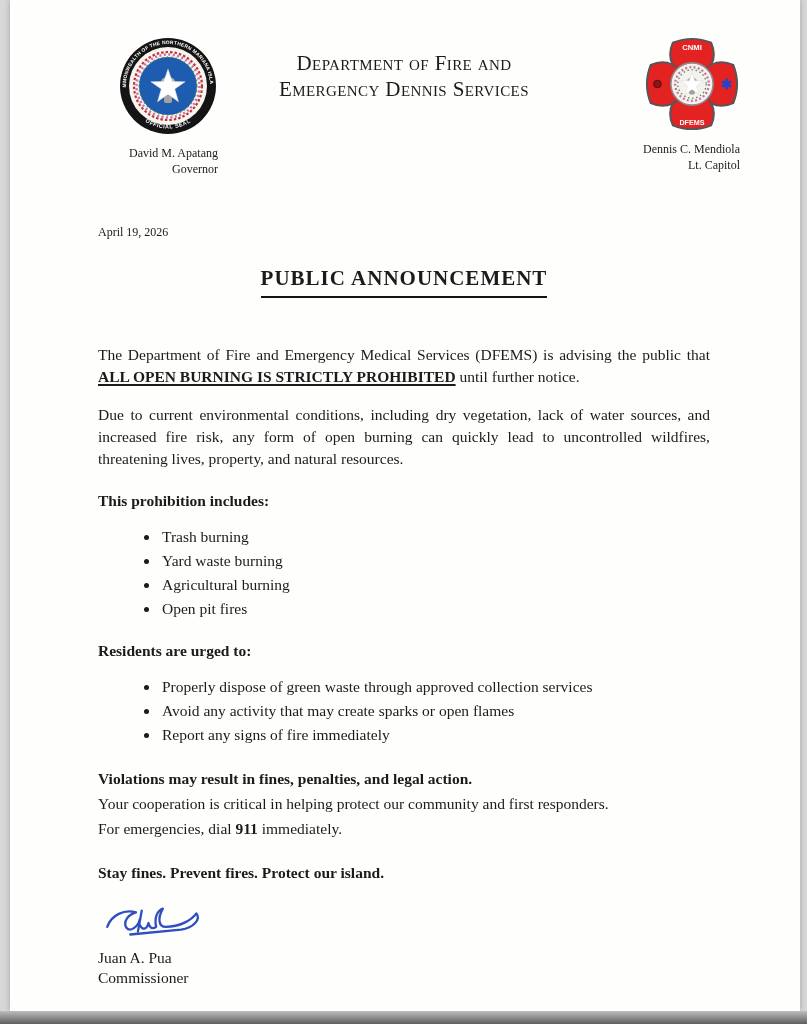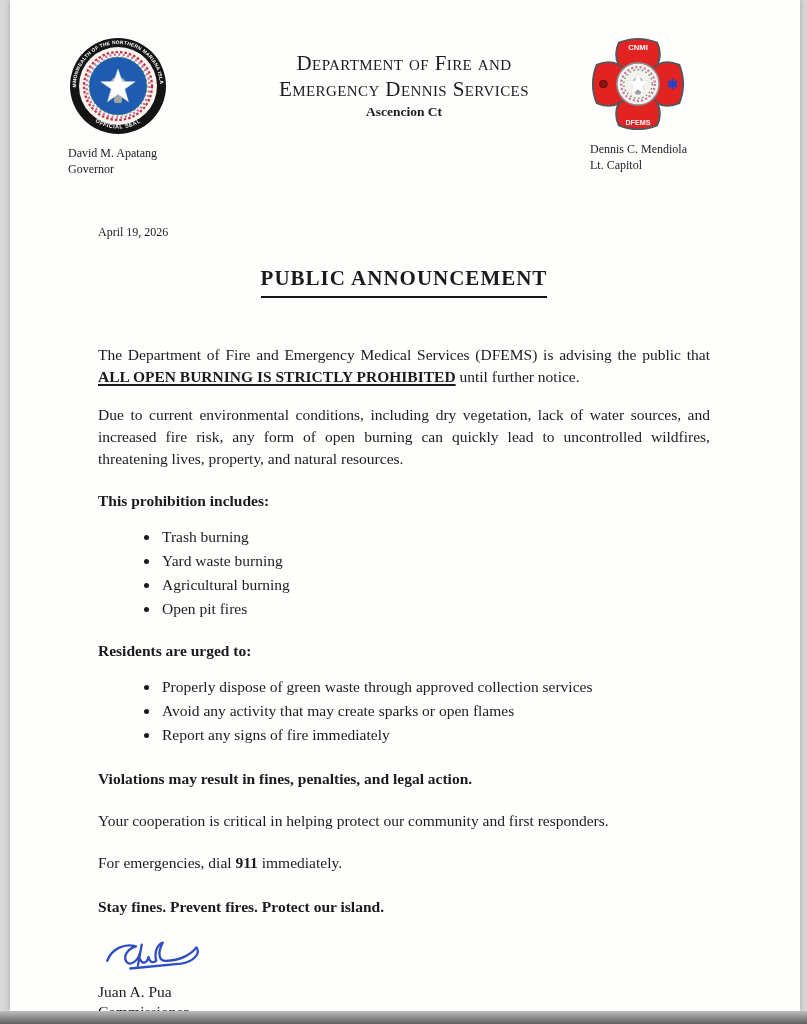--- a/index.html
+++ b/index.html
@@ -19,21 +19,21 @@
   }
   .paper {
     position: absolute; left: 10px; top: 0; right: 7px; bottom: 13px;
     background: #fefefd;
     box-shadow: 0 0 6px rgba(0,0,0,.25);
     padding: 36px 90px 0 88px;
     overflow: hidden;
   }
   
   .letterhead { display: flex; justify-content: space-between; align-items: flex-start; margin: 0 -30px; }
-  .seal-block { width: 150px; text-align: left; flex: 0 0 auto; }
+  .seal-block { width: 150px; text-align: right; flex: 0 0 auto; }
   .seal-block .svg-wrap { display: inline-block; }
   .officer-name { font-size: 12px; line-height: 1.3; margin-top: 6px; }
   .center-head { text-align: center; padding-top: 14px; flex: 1 1 auto; }
   .dept-line {
     font-size: 21px; font-weight: normal; font-variant: small-caps;
     letter-spacing: .4px; line-height: 1.25;
   }
   .addr-line { font-size: 13.5px; font-weight: bold; line-height: 1.35; }
   .addr-line:first-of-type { margin-top: 2px; }
   
@@ -46,21 +46,21 @@
   
   .body-copy { margin-top: 46px; font-size: 15.5px; line-height: 1.42; }
   .body-copy p { text-align: justify; }
   .para { margin-top: 16px; }
   .para:first-child { margin-top: 0; }
   .emph { font-weight: bold; text-decoration: underline; text-decoration-thickness: 2px; text-underline-offset: 2px; }
   .sec-heading { font-weight: bold; margin-top: 20px; }
   ul.doc-list { margin: 14px 0 0 0; padding-left: 62px; }
   ul.doc-list li { margin-top: 2px; padding-left: 2px; }
   .bold-line { font-weight: bold; margin-top: 22px; }
-  .plain-line { margin-top: 20px; }
+  .plain-line { margin-top: 3px; }
   .closing-line { font-weight: bold; margin-top: 22px; }
   
   .sig-block { margin-top: 16px; }
   .sig-image { display: block; margin-left: 2px; }
   .sig-name { font-size: 15.5px; line-height: 1.3; margin-top: 2px; }
 </style>
 </head>
 <body>
 
 <div class="photo">
@@ -94,21 +94,20 @@
         </span>
         <div class="officer-name">
           <div>David M. Apatang</div>
           <div>Governor</div>
         </div>
       </div>
 
       <div class="center-head">
         <div class="dept-line">Department of Fire and</div>
         <div class="dept-line">Emergency Dennis Services</div>
-        <div class="addr-line">Ascencion Ct</div>
       </div>
 
       <div class="seal-block">
         <span class="svg-wrap">
           <svg width="96" height="96" viewBox="0 0 100 100">
             <defs>
               <path id="arm" d="M 30,7 Q 50,-1 70,7 Q 78,25 63,39 Q 57,33 50,33 Q 43,33 37,39 Q 22,25 30,7 Z"></path>
             </defs>
             <g stroke="#55565a" stroke-width="2" fill="#e32222">
               <use href="#arm"></use>

